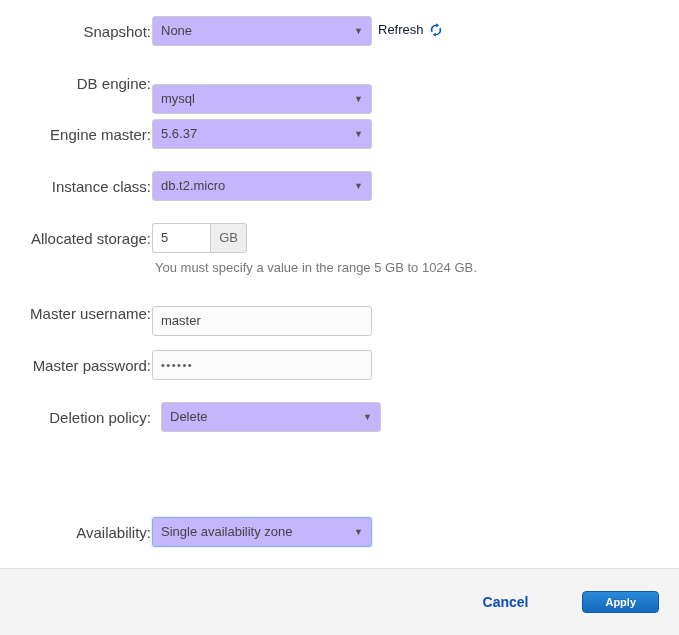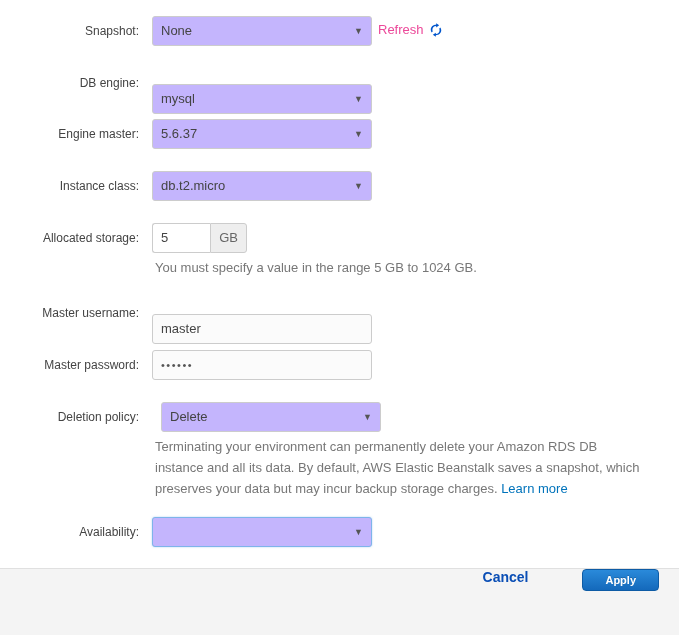--- a/index.html
+++ b/index.html
@@ -22,24 +22,24 @@
     background: #ffffff;
     box-sizing: border-box;
   }
   .form-row {
     position: absolute;
     left: 0;
     width: 679px;
   }
   .row-label {
     position: absolute;
-    left: 0;
+    left: 12px;
     width: 139px;
     text-align: right;
-    font-size: 12px;
+    font-size: 15px;
     color: #444444;
     line-height: 17px;
     white-space: nowrap;
   }
   .row-control {
     position: absolute;
     left: 152px;
   }
 
   
@@ -150,41 +150,41 @@
   .refresh-wrap {
     position: absolute;
     left: 378px;
     display: flex;
     align-items: center;
     gap: 5px;
     cursor: pointer;
   }
   .refresh-label {
     font-size: 13px;
-    color: #ec4899;
+    color: #0f172a;
   }
   .refresh-icon {
     display: inline-block;
     width: 14px;
     height: 14px;
     line-height: 0;
   }
 
   
   .footer {
     position: absolute;
     left: 0;
     top: 568px;
     width: 679px;
     height: 67px;
     box-sizing: border-box;
     background: #f4f4f4;
     border-top: 1px solid #e0e0e0;
     display: flex;
-    align-items: flex-start;
+    align-items: center;
     justify-content: flex-end;
     padding-right: 20px;
     gap: 22px;
   }
   .btn-cancel {
     background: none;
     border: none;
     font-family: "Liberation Sans", sans-serif;
     font-size: 14px;
     font-weight: bold;
@@ -266,47 +266,47 @@
       <div class="input-group">
         <div class="ig-input">5</div>
         <div class="ig-addon">GB</div>
       </div>
     </div>
   </div>
   <div class="help-text narrow" style="top:257px;">You must specify a value in the range 5 GB to 1024 GB.</div>
 
   <div class="form-row" style="top:298px;">
     <div class="row-label" style="top:7px;">Master username:</div>
-    <div class="row-control" style="top:16px;">
+    <div class="row-control" style="top:8px;">
       <div class="fld-text">master</div>
     </div>
   </div>
 
   <div class="form-row" style="top:350px;">
     <div class="row-label" style="top:7px;">Master password:</div>
     <div class="row-control" style="top:0;">
       <div class="fld-text pwd">••••••</div>
     </div>
   </div>
 
   <div class="form-row" style="top:402px;">
     <div class="row-label" style="top:7px;">Deletion policy:</div>
     <div class="row-control" style="top:0;padding-left:9px;">
       <div class="fld-select">
         <span>Delete</span>
         <span class="caret">▼</span>
       </div>
     </div>
   </div>
-  <div class="help-text wide" style="top:436px;"><span>Terminating your environment can permanently delete your Amazon RDS DB instance and all its data. By default, AWS Elastic Beanstalk saves a snapshot, which preserves your data but may incur backup storage charges.</span> <a class="link">Learn more</a></div>
 
   <div class="form-row" style="top:517px;">
     <div class="row-label" style="top:7px;">Availability:</div>
     <div class="row-control" style="top:0;">
       <div class="fld-select focused">
+        <span>Single availability zone</span>
         <span class="caret">▼</span>
       </div>
     </div>
   </div>
 
 </div>
 
 <div class="footer">
   <button class="btn-cancel">Cancel</button>
   <button class="btn-apply">Apply</button>

